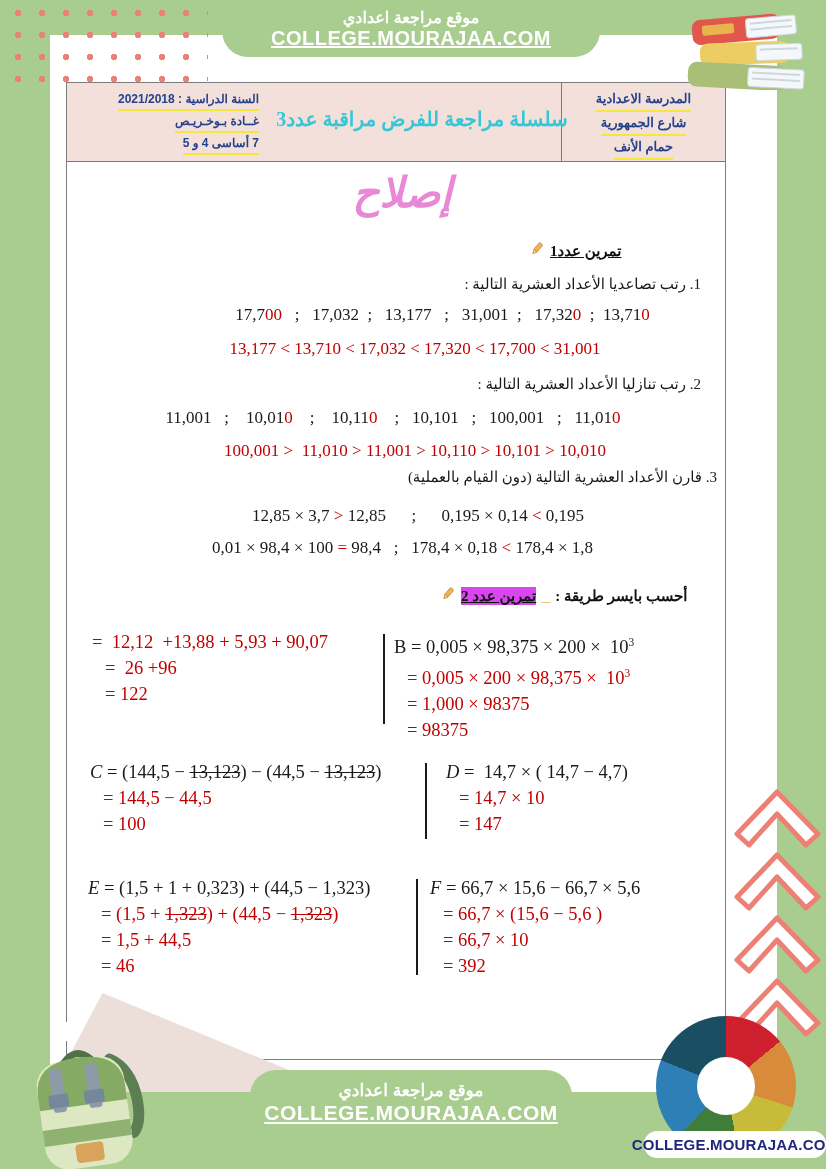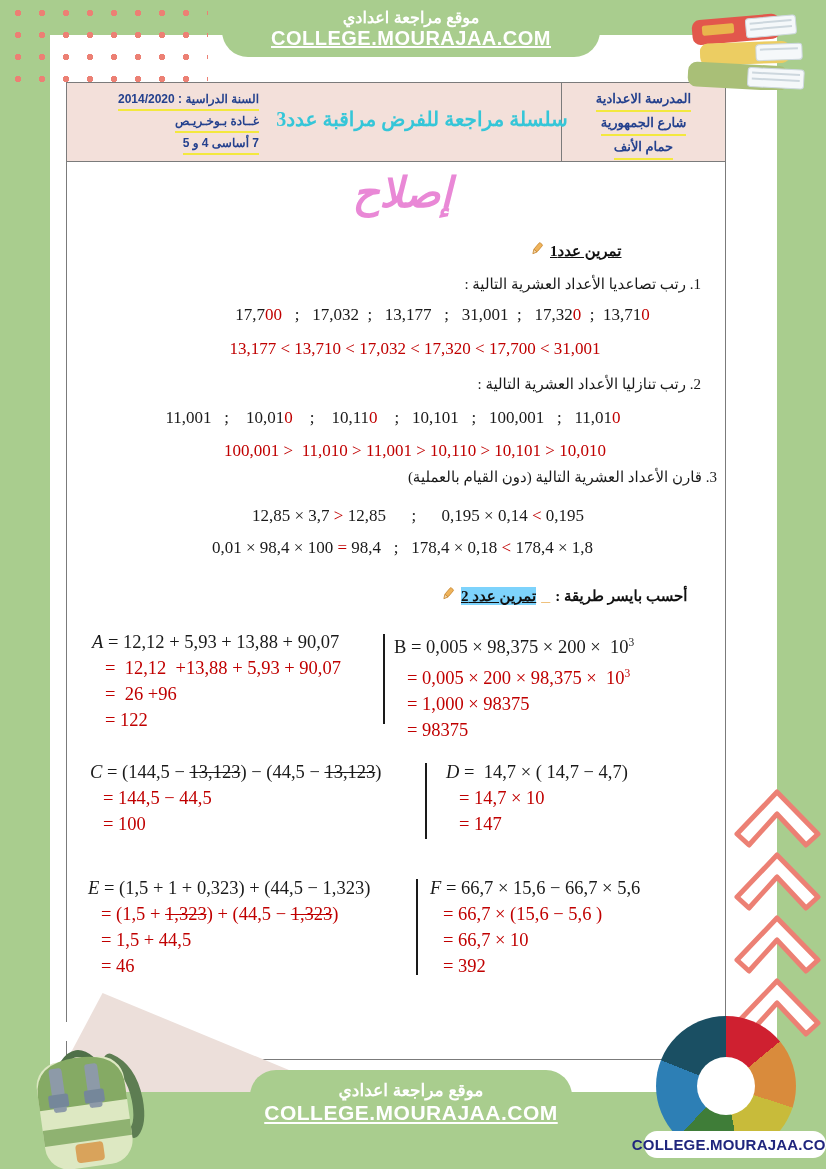--- a/index.html
+++ b/index.html
@@ -42,21 +42,21 @@
         border-bottom:2px solid #f3e83e;}
   .header-title{position:absolute;left:180px;top:24px;width:350px;text-align:center;direction:rtl;
         color:#35c6d8;font-weight:bold;font-size:20px;font-family:"Liberation Serif",serif;}
   .islah{position:absolute;left:262px;top:133px;width:140px;direction:rtl;
         color:#e988d6;font-size:42px;font-weight:bold;font-style:italic;font-family:"DejaVu Serif",serif;}
   .ex-heading{position:absolute;display:flex;align-items:center;gap:5px;}
   .ex1-heading{left:480px;top:206px;}
   .ex2-heading{left:391px;top:551px;}
   .ex-title{direction:rtl;font-weight:bold;font-size:15px;color:#111;text-decoration:underline;
         font-family:"Liberation Serif",serif;}
-  .ex2-name{background:#7dd3fc;}
+  .ex2-name{background:#d946ef;}
   .ex2-rest{direction:rtl;font-weight:bold;font-size:15px;color:#111;font-family:"Liberation Serif",serif;}
   .uscore{color:#e8a33d;font-weight:bold;}
   .qline{position:absolute;direction:rtl;font-size:15px;color:#1a1a1a;font-family:"Liberation Serif",serif;}
   .q1{right:76px;top:240px;} .q2{right:76px;top:340px;} .q3{right:60px;top:433px;}
   .numline{position:absolute;font-family:"Liberation Serif",serif;font-size:17px;color:#1a1a1a;
         text-align:center;white-space:pre;}
   .nums1{left:140px;top:270px;width:505px;}
   .ans1{left:140px;top:304px;width:450px;color:#c00000;}
   .nums2{left:88px;top:373px;width:510px;}
   .ans2{left:135px;top:406px;width:460px;color:#c00000;}
@@ -117,21 +117,21 @@
     <div class="frame">
       <div class="header">
         <div class="header-divider"></div>
         <div class="header-school">
           <span>المدرسة الاعدادية</span><br>
           <span>شارع الجمهورية</span><br>
           <span>حمام الأنف</span>
         </div>
         <div class="header-title">سلسلة مراجعة للفرض مراقبة عدد3</div>
         <div class="header-info">
-          <span>السنة الدراسية : 2014/2020</span><br>
+          <span>السنة الدراسية : 2021/2018</span><br>
           <span>غــادة بـوخـريـص</span><br>
           <span>7 أساسى 4 و 5</span>
         </div>
       </div>
     </div>
 
     <div class="islah">إصلاح</div>
 
     <div class="ex-heading ex1-heading">
       <span>
@@ -161,21 +161,21 @@
           <rect x="5.4" y="1" width="4.2" height="9" rx="1" fill="#efb35a" stroke="#c9872f" stroke-width="0.8"></rect>
           <polygon points="5.4,10 9.6,10 7.5,14" fill="#f3d9b2" stroke="#c9872f" stroke-width="0.8"></polygon>
         </g>
           </svg>
       </span>
       <span class="ex-title ex2-name">تمرين عدد 2</span>
       <span class="uscore">_</span>
       <span class="ex2-rest">أحسب بايسر طريقة :</span>
     </div>
 
-    <div class="mblock blockA"><div class="mline"><span class="seg mvar">A</span><span class="seg"> = 12,12 + 5,93 + 13,88 + 90,07</span></div><div class="mline"><span class="seg red">=  12,12  +13,88 + 5,93 + 90,07</span></div><div class="mline"><span class="seg red">=  26 +96</span></div><div class="mline"><span class="seg red">= 122</span></div></div>
+    <div class="mblock blockA"><div class="mline"><span class="seg red">=  12,12  +13,88 + 5,93 + 90,07</span></div><div class="mline"><span class="seg red">=  26 +96</span></div><div class="mline"><span class="seg red">= 122</span></div></div>
     <div class="mdivider divAB"></div>
     <div class="mblock blockB"><div class="mline"><span class="seg">B = 0,005 × 98,375 × 200 ×  10</span><sup class="seg">3</sup></div><div class="mline"><span class="seg red">= 0,005 × 200 × 98,375 ×  10</span><sup class="seg red">3</sup></div><div class="mline"><span class="seg red">= 1,000 × 98375</span></div><div class="mline"><span class="seg red">= 98375</span></div></div>
 
     <div class="mblock blockC"><div class="mline"><span class="seg mvar">C</span><span class="seg"> = (144,5 − </span><span class="seg strike">13,123</span><span class="seg">) − (44,5 − </span><span class="seg strike">13,123</span><span class="seg">)</span></div><div class="mline"><span class="seg red">= 144,5 − 44,5</span></div><div class="mline"><span class="seg red">= 100</span></div></div>
     <div class="mdivider divCD"></div>
     <div class="mblock blockD"><div class="mline"><span class="seg mvar">D</span><span class="seg"> =  14,7 × ( 14,7 − 4,7)</span></div><div class="mline"><span class="seg red">= 14,7 × 10</span></div><div class="mline"><span class="seg red">= 147</span></div></div>
 
     <div class="mblock blockE"><div class="mline"><span class="seg mvar">E</span><span class="seg"> = (1,5 + 1 + 0,323) + (44,5 − 1,323)</span></div><div class="mline"><span class="seg red">= (1,5 + </span><span class="seg red strike">1,323</span><span class="seg red">) + (44,5 − </span><span class="seg red strike">1,323</span><span class="seg red">)</span></div><div class="mline"><span class="seg red">= 1,5 + 44,5</span></div><div class="mline"><span class="seg red">= 46</span></div></div>
     <div class="mdivider divEF"></div>
     <div class="mblock blockF"><div class="mline"><span class="seg mvar">F</span><span class="seg"> = 66,7 × 15,6 − 66,7 × 5,6</span></div><div class="mline"><span class="seg red">= 66,7 × (15,6 − 5,6 )</span></div><div class="mline"><span class="seg red">= 66,7 × 10</span></div><div class="mline"><span class="seg red">= 392</span></div></div>

